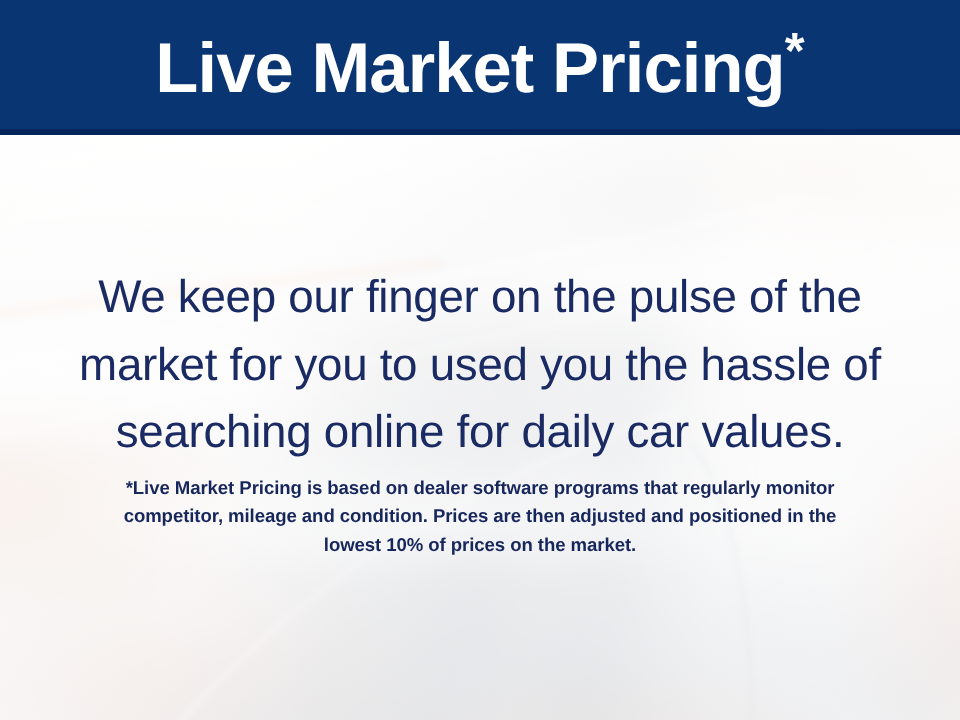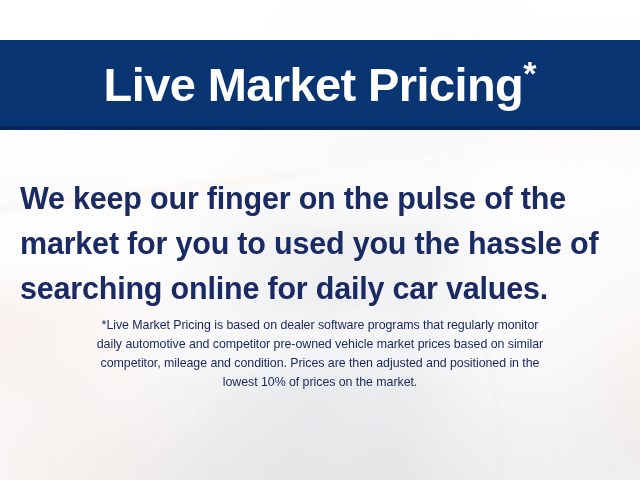--- a/index.html
+++ b/index.html
@@ -106,21 +106,20 @@
     left: 0;
     top: 0;
     width: 640px;
     height: 90px;
     background: #0a3573;
     border-bottom: 4px solid #06255a;
     box-sizing: border-box;
     display: flex;
     align-items: center;
     justify-content: center;
-    margin-top: 40px;
   }
   .header-title {
     color: #ffffff;
     font-family: "Liberation Sans", sans-serif;
     font-size: 47px;
     font-weight: bold;
     letter-spacing: -0.6px;
     line-height: 1;
     white-space: nowrap;
     text-align: center;
@@ -141,40 +140,40 @@
     top: 94px;
     width: 640px;
     height: 386px;
   }
 
   .headline {
     position: absolute;
     left: 20px;
     top: 82px;
     width: 600px;
-    text-align: left;
+    text-align: center;
     color: #1a2a63;
     font-family: "Liberation Sans", sans-serif;
     font-size: 30.5px;
-    font-weight: 700;
+    font-weight: 400;
     line-height: 45px;
     letter-spacing: -0.2px;
   }
   .headline .hl-line { display: block; white-space: nowrap; }
 
   .disclaimer {
     position: absolute;
     left: 22px;
     top: 222px;
     width: 596px;
     text-align: center;
     color: #17275c;
     font-family: "Liberation Sans", sans-serif;
     font-size: 12.4px;
-    font-weight: normal;
+    font-weight: bold;
     line-height: 19px;
     letter-spacing: -0.05px;
   }
   .disclaimer .dc-line { display: block; white-space: nowrap; }
 </style>
 </head>
 <body>
 
 <div class="slide">
 
@@ -204,19 +203,18 @@
   <div class="content">
 
     <div class="headline">
       <span class="hl-line">We keep our finger on the pulse of the</span>
       <span class="hl-line">market for you to used you the hassle of</span>
       <span class="hl-line">searching online for daily car values.</span>
     </div>
 
     <div class="disclaimer">
       <span class="dc-line">*Live Market Pricing is based on dealer software programs that regularly monitor</span>
-      <span class="dc-line">daily automotive and competitor pre-owned vehicle market prices based on similar</span>
       <span class="dc-line">competitor, mileage and condition. Prices are then adjusted and positioned in the</span>
       <span class="dc-line">lowest 10% of prices on the market.</span>
     </div>
 
   </div>
 </div>
 
 </body></html>

